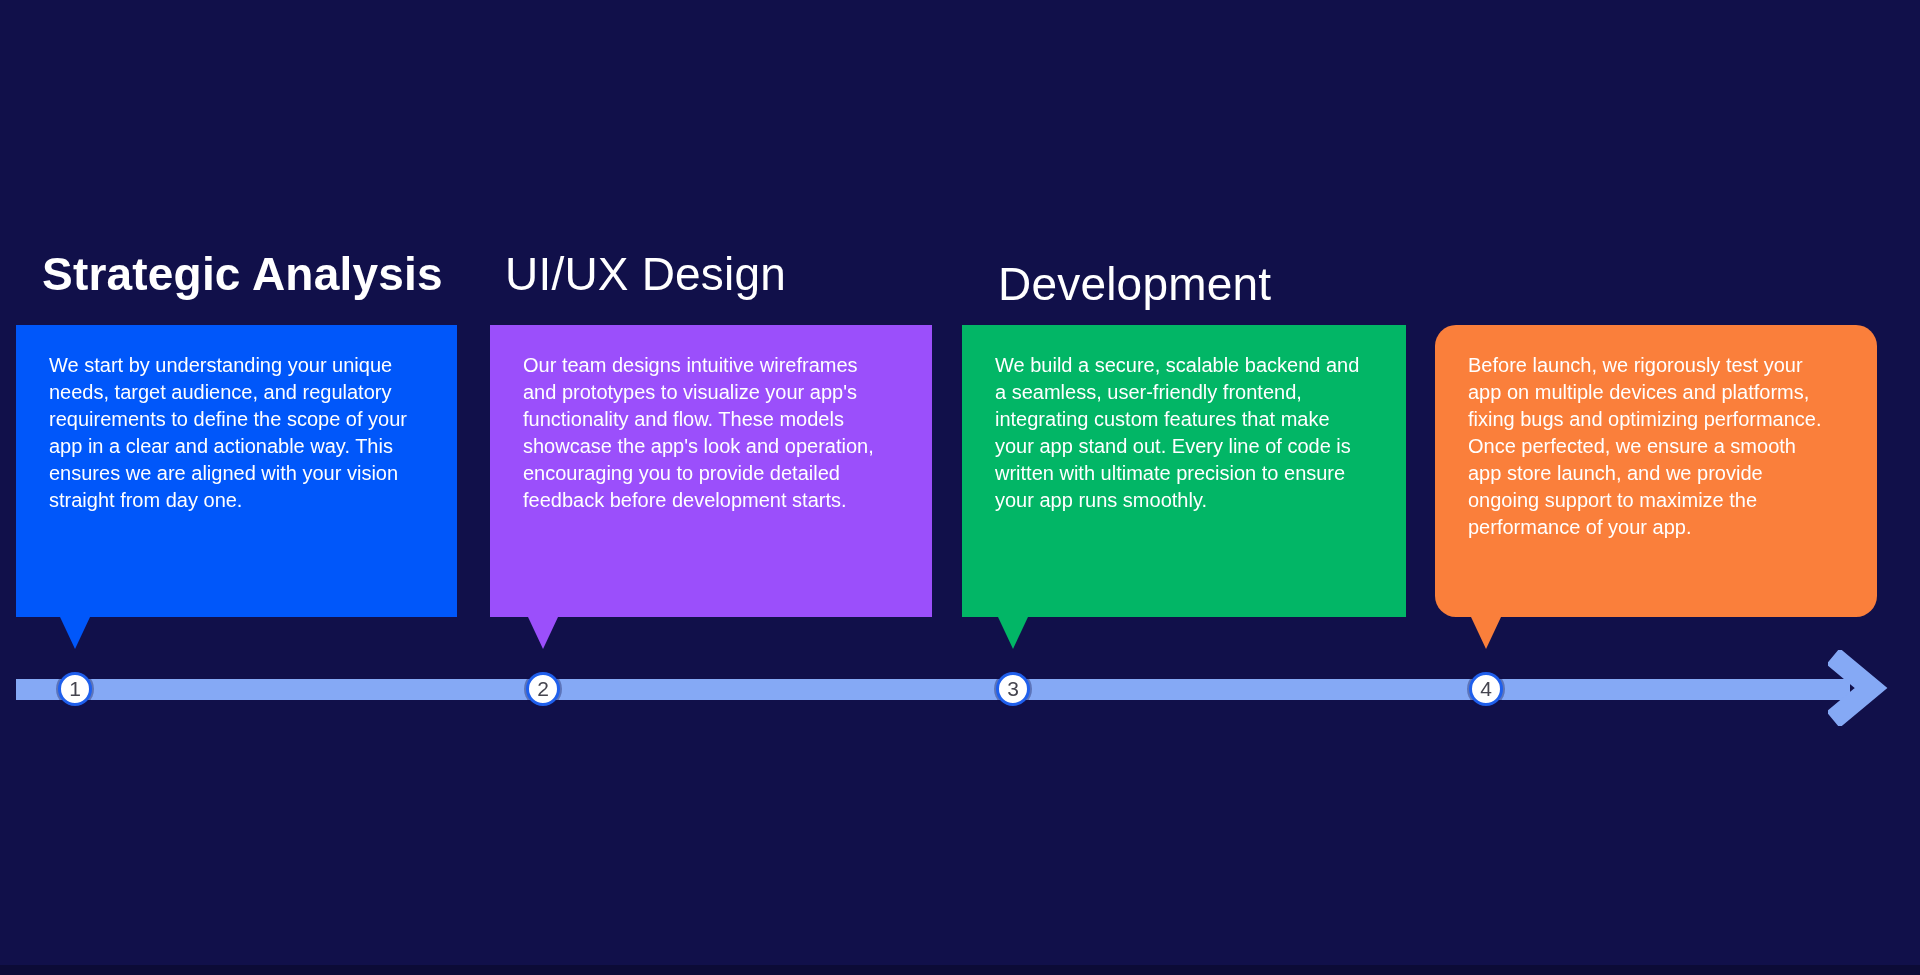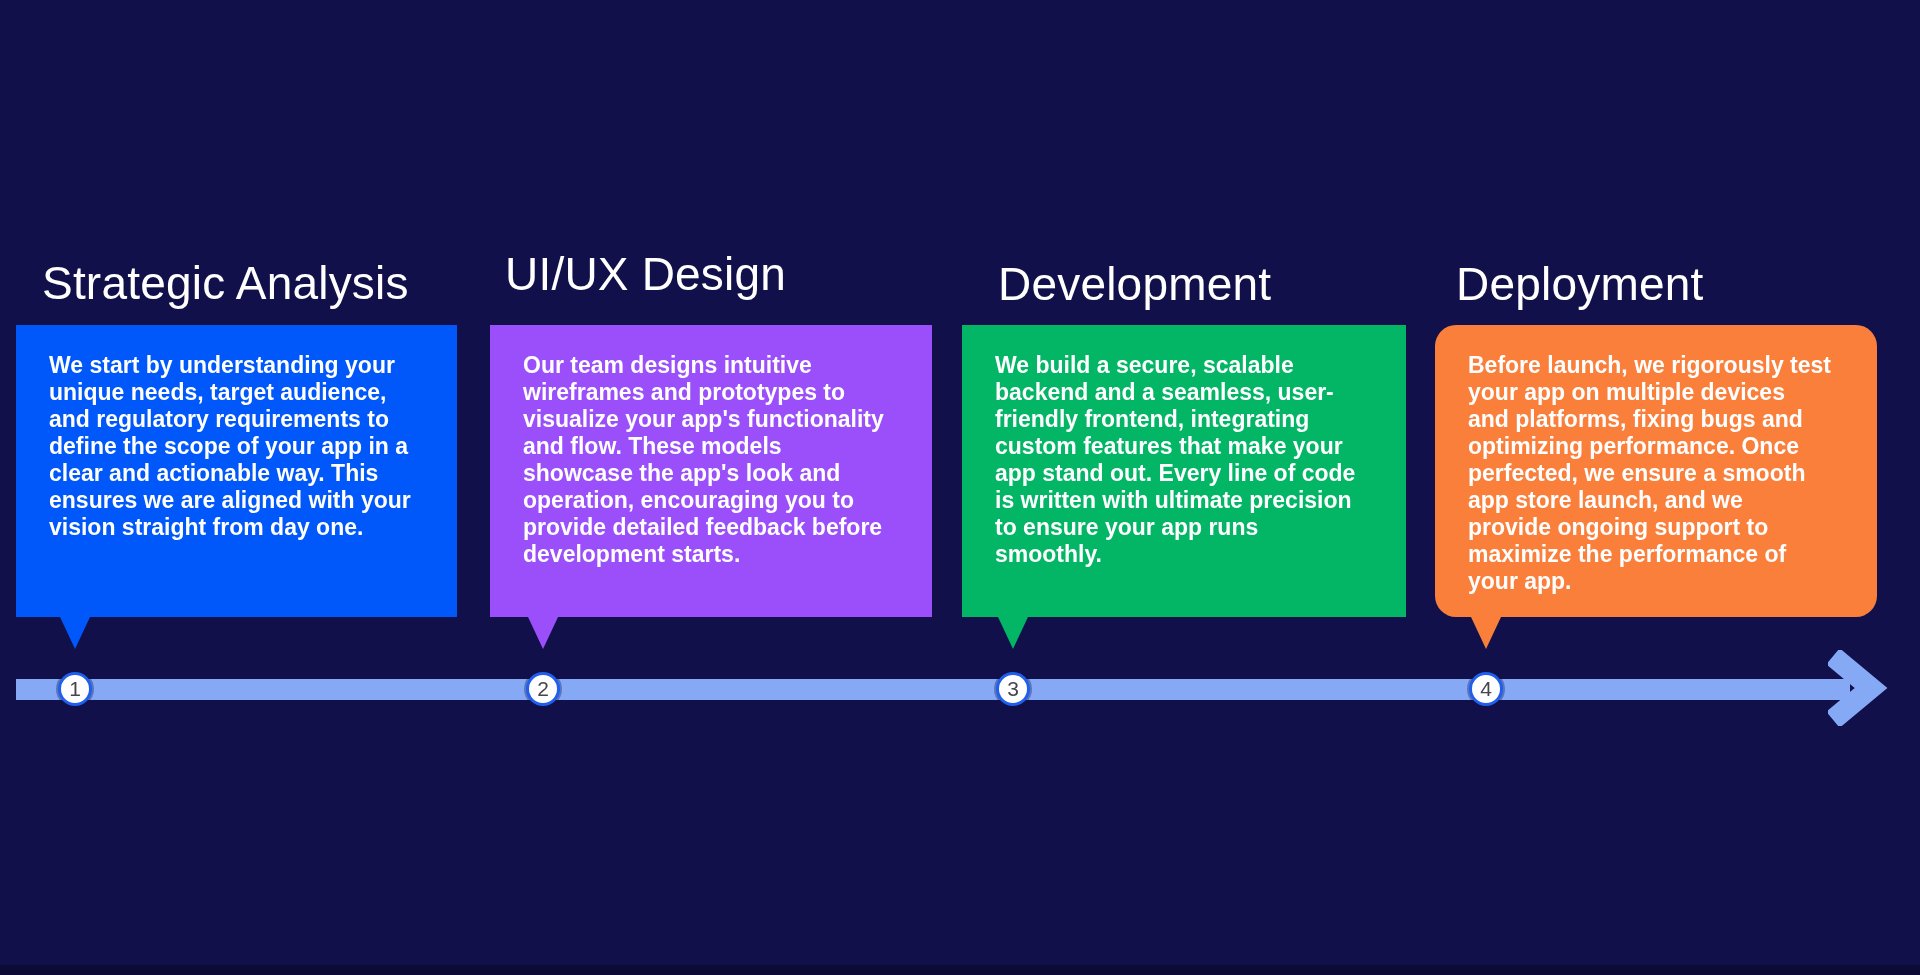--- a/index.html
+++ b/index.html
@@ -33,39 +33,39 @@
 
   .step-title {
     position: absolute;
     color: #FFFFFF;
     font-size: 46px;
     line-height: 46px;
     font-weight: 400;
     white-space: nowrap;
     letter-spacing: 0.2px;
   }
-  .col-1 .step-title { left: 26px; top: 260px; }
+  .col-1 .step-title { left: 26px; top: 251px; font-weight: bold; }
   .col-2 .step-title { left: 15px; top: 251px; }
   .col-3 .step-title { left: 36px; top: 261px; }
   .col-4 .step-title { left: 21px; top: 261px; }
 
   .step-card {
     position: absolute;
     left: 0;
     top: 325px;
     width: 100%;
     height: 292px;
     box-sizing: border-box;
     padding: 27px 46px 0 33px;
   }
   .step-description {
     color: #FFFFFF;
-    font-size: 23px;
+    font-size: 20px;
     line-height: 27px;
-    font-weight: 700;
+    font-weight: 400;
   }
   .step-tail {
     position: absolute;
     top: 617px;
     width: 0;
     height: 0;
     border-left: 15px solid transparent;
     border-right: 15px solid transparent;
     border-top-width: 32px;
     border-top-style: solid;
@@ -134,21 +134,20 @@
 
   <div class="step-col col-2">
     <div class="step-title">UI/UX Design</div>
     <div class="step-card" style="background-color: rgb(155, 79, 251);">
       <div class="step-description">Our team designs intuitive wireframes and prototypes to visualize your app's functionality and flow. These models showcase the app's look and operation, encouraging you to provide detailed feedback before development starts.</div>
     </div>
     <div class="step-tail" style="border-top-color: rgb(155, 79, 251);"></div>
   </div>
 
   <div class="step-col col-4">
-    <div class="step-title">Deployment</div>
     <div class="step-card" style="background-color: rgb(250, 127, 59); border-radius: 21px;">
       <div class="step-description">Before launch, we rigorously test your app on multiple devices and platforms, fixing bugs and optimizing performance. Once perfected, we ensure a smooth app store launch, and we provide ongoing support to maximize the performance of your app.</div>
     </div>
     <div class="step-tail" style="border-top-color: rgb(250, 127, 59);"></div>
   </div>
 
   <div class="timeline-bar" style="background-color: rgb(133, 169, 245);"></div>
 
   <svg class="timeline-arrow" viewBox="0 0 64 76" xmlns="http://www.w3.org/2000/svg">
     <polyline points="13,13 43,38 13,63" fill="none" stroke-width="21" stroke-linecap="square" stroke-linejoin="miter" style="stroke: rgb(133, 169, 245);"></polyline>

